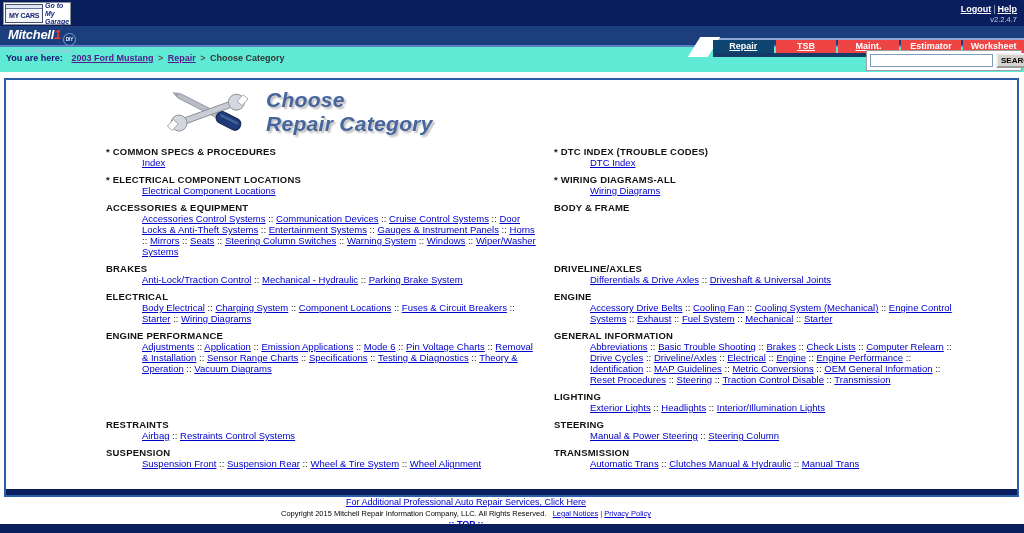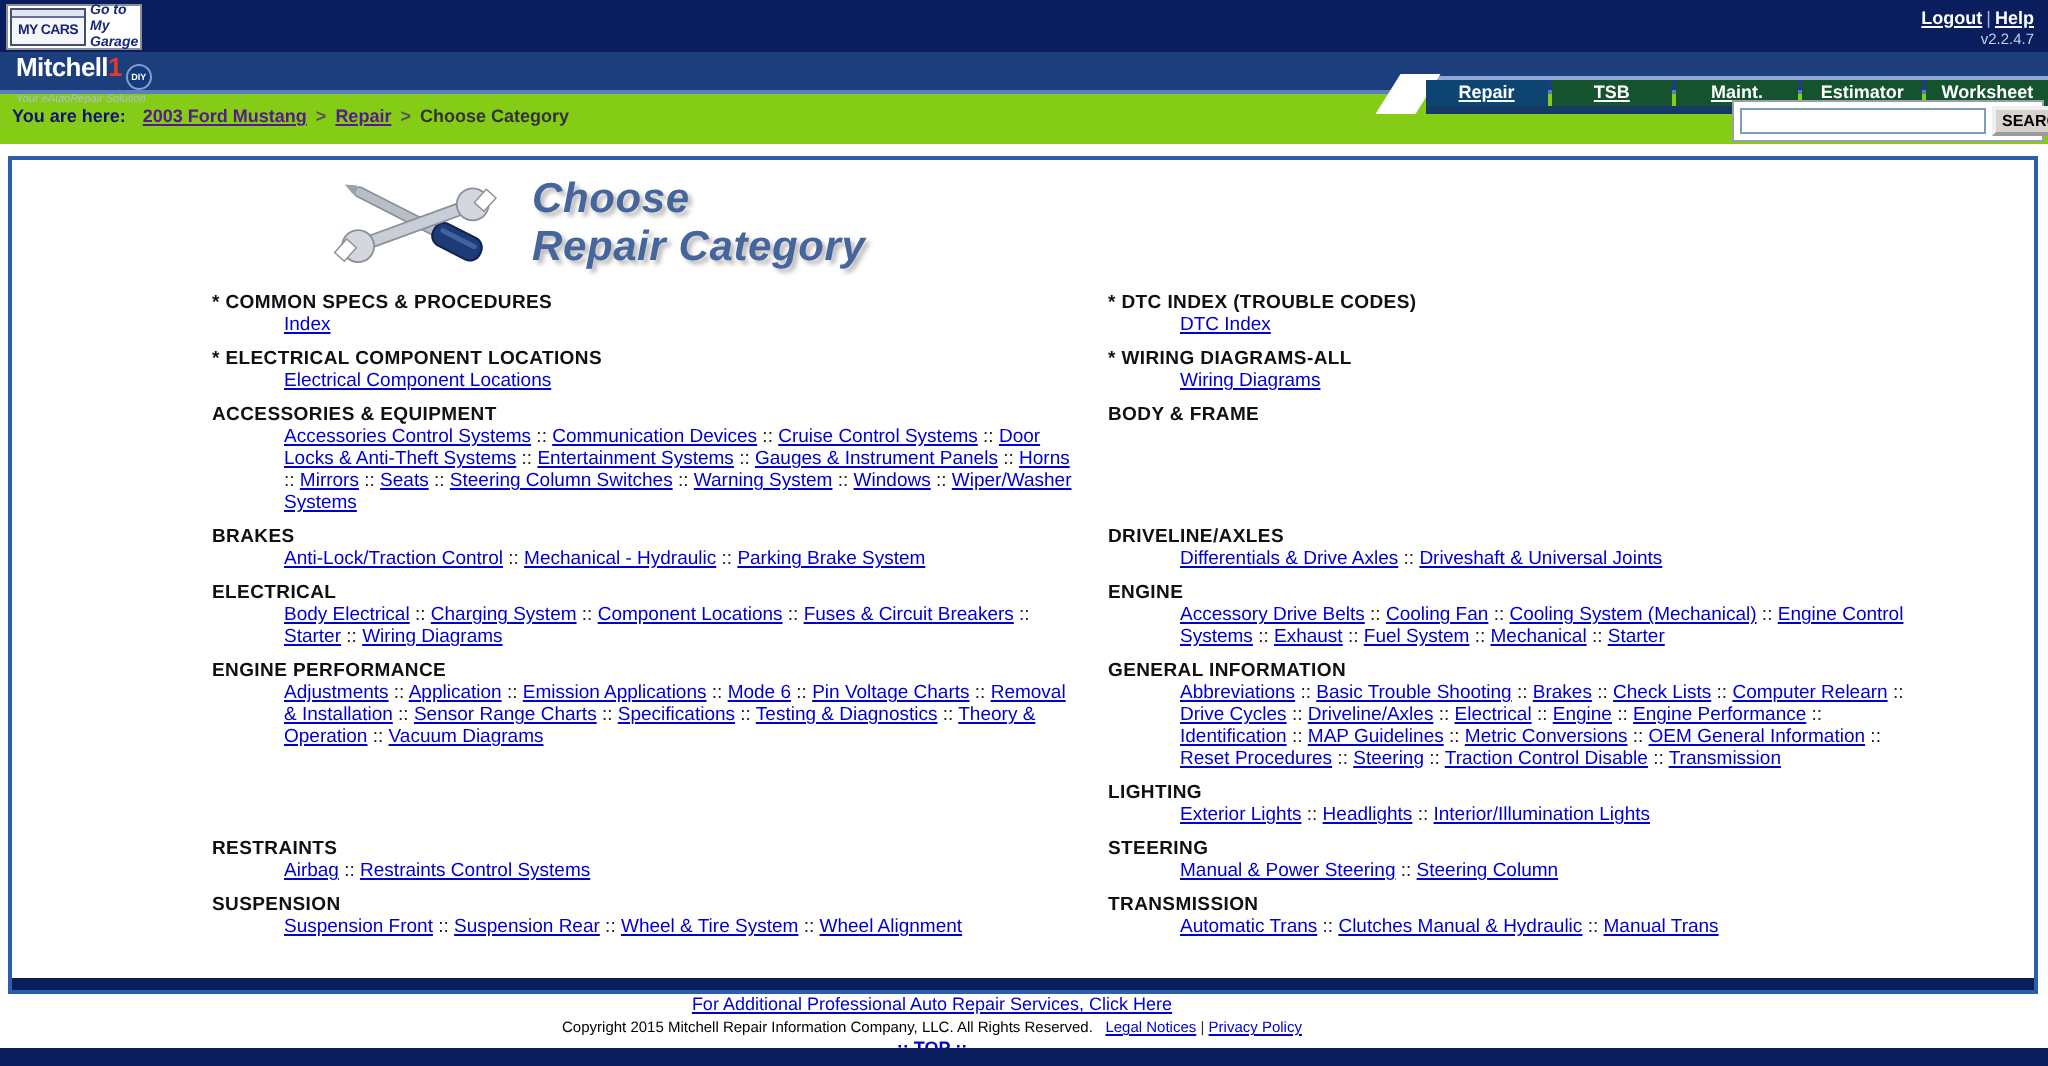--- a/index.html
+++ b/index.html
@@ -27,42 +27,42 @@
     line-height:8px; padding-left:2px; text-decoration:none;
   }
   .logout-help { position:absolute; top:4px; right:7px; font-size:9px; font-weight:bold; color:#fff; z-index:5; }
   .logout-help a { color:#fff; }
   .logout-help .pipe { color:#aab4d8; font-weight:normal; padding:0 2px; }
   .version { position:absolute; top:15px; right:7px; font-size:7.5px; color:#c7d0e8; z-index:5; }
 
   
   .logo-bar { position:absolute; top:26px; left:0; width:1024px; height:21px; background:#1c3e7d; border-bottom:2px solid #5a7cc0; }
   .logo { position:absolute; top:28px; left:8px; line-height:11px; z-index:4; }
-  .logo-main { font-size:13px; font-weight:bold; color:#fff; letter-spacing:-0.3px; }
+  .logo-main { font-size:13px; font-weight:bold; font-style:italic; color:#fff; letter-spacing:-0.3px; }
   .logo-one { color:#e03a2f; }
   .diy-badge {
     display:inline-block; width:13px; height:13px; margin-left:2px; vertical-align:-2px;
     background:#123a7c; border:1px solid #7f9fd0; border-radius:50%;
     font-size:4.5px; font-weight:bold; color:#fff; text-align:center; line-height:11px; font-style:normal;
   }
   .tagline { font-size:5.5px; font-style:italic; color:#aebde0; }
 
   
   .tab-topline { position:absolute; top:38px; left:712px; right:0; height:2px; background:#8fa8d8; z-index:6; }
   .tab-diag { position:absolute; top:37px; left:694px; width:20px; height:20px; background:#fff; transform:skewX(-32deg); z-index:6; }
   .tab-bar { position:absolute; top:40px; left:713px; right:0; height:13px; display:flex; gap:2px; z-index:7; }
   .tab {
-    flex:1; background:#14532d; color:#fff; font-size:9px; font-weight:bold;
+    flex:1; background:#ef4444; color:#fff; font-size:9px; font-weight:bold;
     text-align:center; line-height:13px; text-decoration:underline;
   }
   .tab.active { background:#0d4470; }
   .tab-underbar { position:absolute; top:53px; left:713px; right:0; height:4px; background:#163a66; z-index:6; }
 
   
-  .breadcrumb-row { position:absolute; top:47px; left:0; width:1024px; height:25px; background:#84cc16; }
+  .breadcrumb-row { position:absolute; top:47px; left:0; width:1024px; height:25px; background:#5eead4; }
   .breadcrumb { position:absolute; top:6px; left:6px; font-size:9px; color:#333; white-space:nowrap; }
   .bc-prefix { font-weight:bold; color:#14146e; margin-right:6px; }
   .bc-link { font-weight:bold; color:#551a8b; }
   .bc-sep { color:#555; font-weight:bold; padding:0 2px; }
   .bc-current { font-weight:bold; color:#333; }
 
   
   .search-panel {
     position:absolute; top:50px; left:866px; width:156px; height:21px;
     background:#fff; border:1px solid #9aa0a8; z-index:8; display:flex; align-items:center; padding:0 3px;

